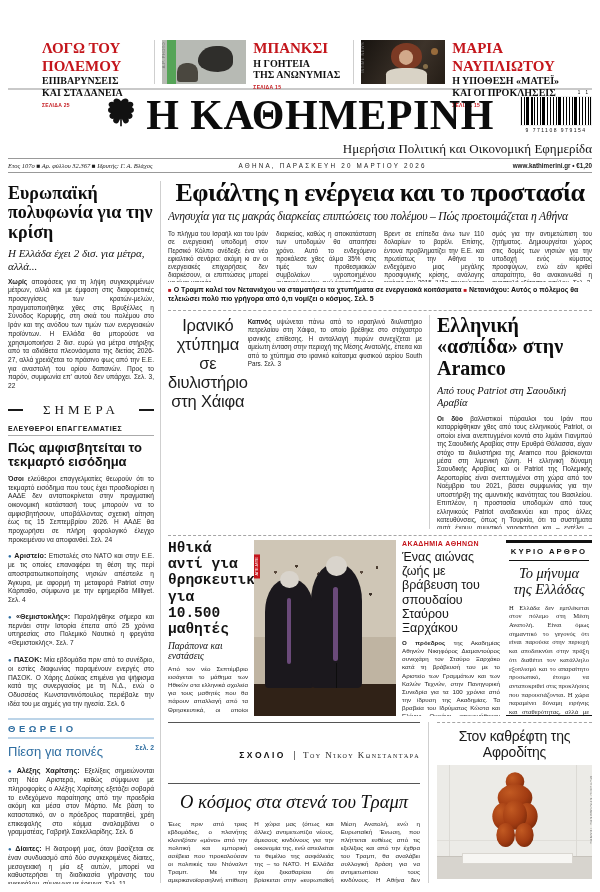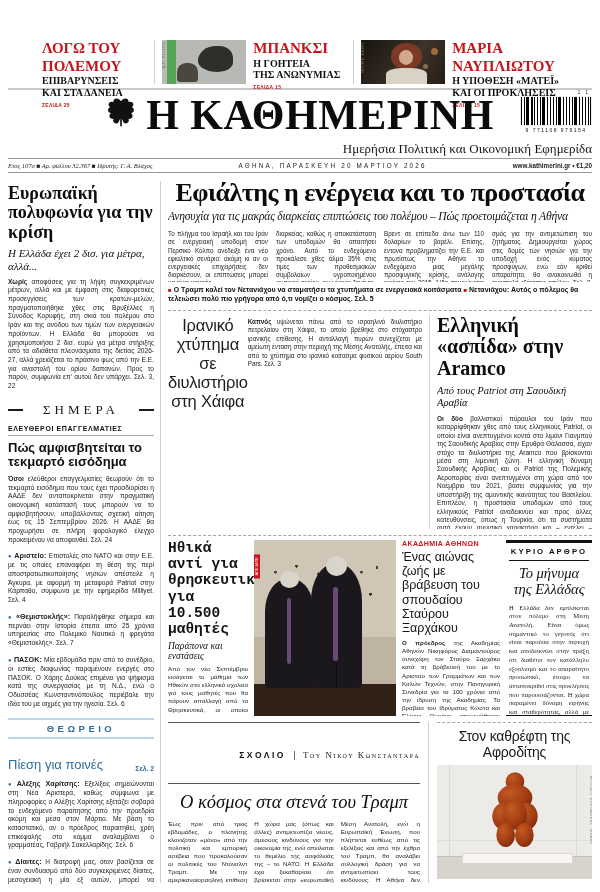--- a/index.html
+++ b/index.html
@@ -74,22 +74,22 @@
   .lead-in{font-weight:bold;}
   .simera{display:flex;align-items:center;gap:20px;margin:11px 0 7px;}
   .simera .bar{flex:1;height:2px;background:#1a1a1a;}
   .simera .word{font-family:"Liberation Serif",serif;font-size:13px;letter-spacing:4px;color:#1a1a1a;}
   .l-kicker{font-size:7px;font-weight:bold;letter-spacing:.6px;border-bottom:1px solid #aaa;padding-bottom:3px;margin-bottom:5px;}
   .a2-title{font-size:13px;font-weight:bold;line-height:1.12;margin-bottom:5px;}
   .brief{margin-top:7px;font-size:6.6px;line-height:1.32;text-align:justify;color:#222;}
   .b-dot{color:var(--blue);font-size:6px;margin-right:2px;}
   .b-label{font-weight:bold;font-size:7.2px;}
   .theoreio{margin:10px 0 0;border-top:2px solid var(--lightblue);border-bottom:2px solid var(--lightblue);
-            padding:3px 0;text-align:center;color:var(--blue);font-size:9.5px;font-weight:bold;letter-spacing:3.5px;}
-  .th-row{display:flex;align-items:flex-end;justify-content:space-between;margin-top:18px;}
+            padding:3px 0;color:var(--blue);font-size:9.5px;font-weight:bold;letter-spacing:3.5px;}
+  .th-row{display:flex;justify-content:space-between;margin-top:5px;}
   .th-title{color:var(--blue);font-size:13px;}
   .th-page{color:var(--blue);font-size:6.8px;font-weight:bold;}
 
   
   .main{position:absolute;left:168px;top:179px;right:8px;height:704px;overflow:hidden;}
   .headline{font-family:"Liberation Serif",serif;font-weight:bold;font-size:26px;letter-spacing:-.5px;
             text-align:center;white-space:nowrap;line-height:1.05;color:#0b0b0b;}
   .subhead{font-family:"Liberation Serif",serif;font-style:italic;font-size:11.6px;
            margin-top:4px;letter-spacing:-.2px;color:#141414;}
   .leadcols{display:flex;gap:8px;margin-top:7px;height:52px;overflow:hidden;}

